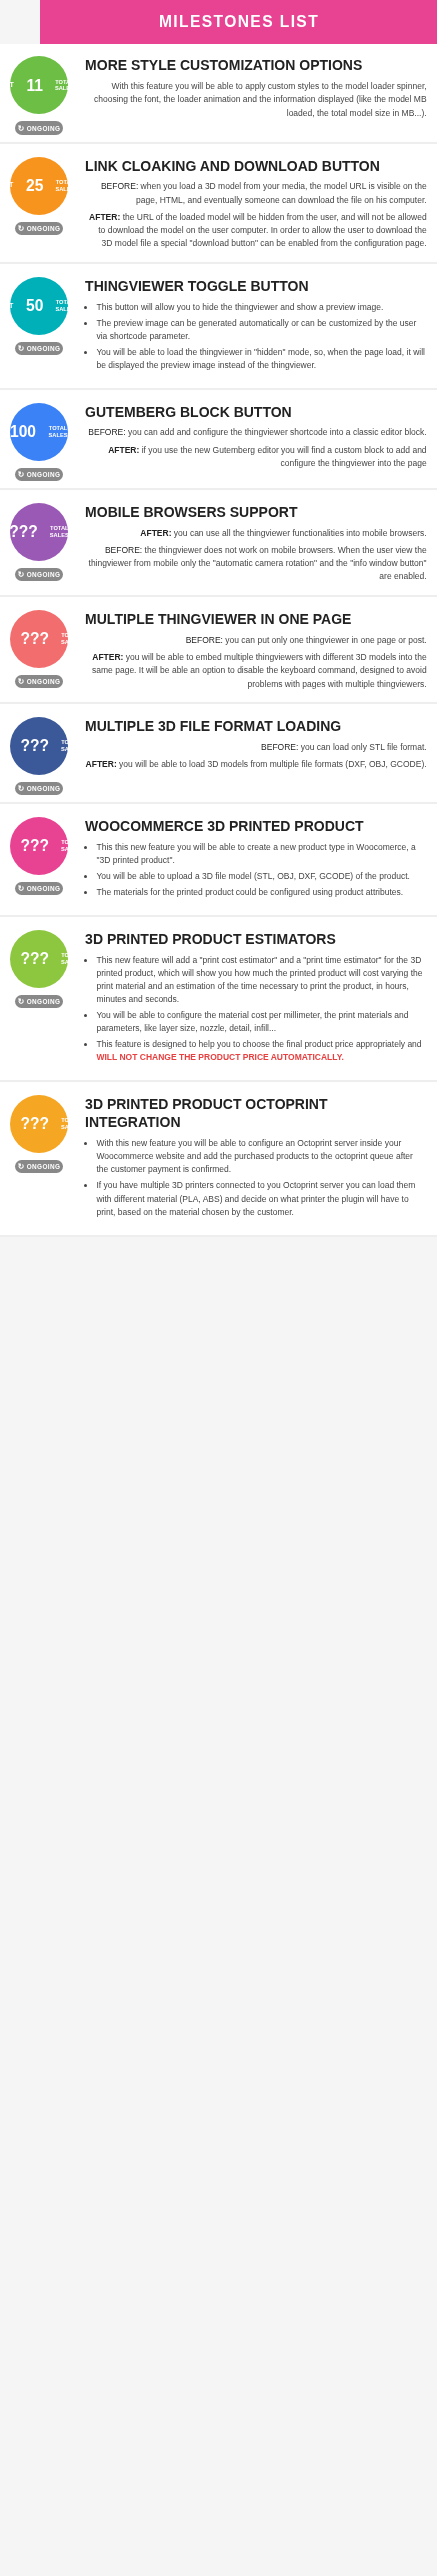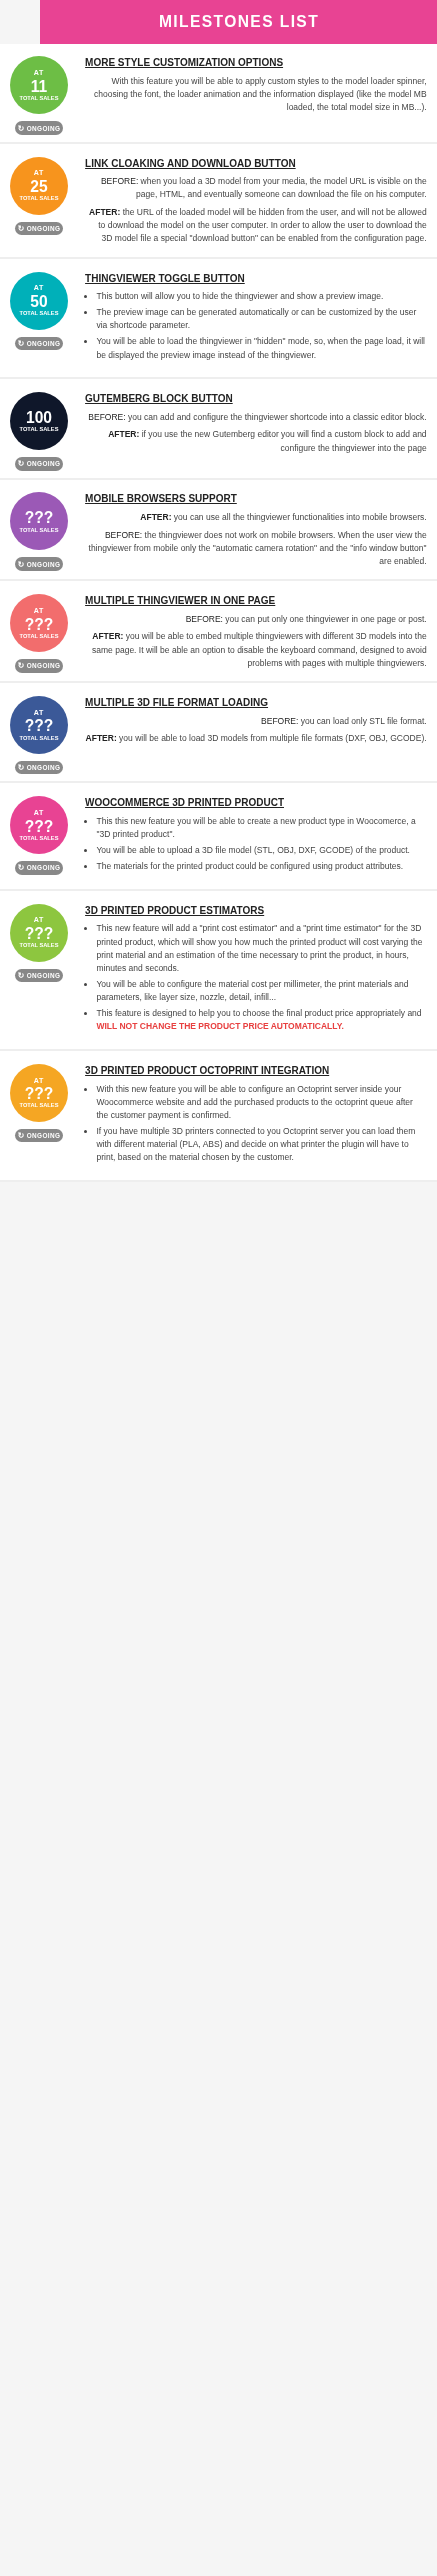--- a/index.html
+++ b/index.html
@@ -39,27 +39,28 @@
       width: 78px;
       min-width: 78px;
       padding: 12.8px 4.3px 7.1px 4.3px;
     }
 
     .badge-main {
       width: 58px;
       height: 58px;
       border-radius: 50%;
       display: flex;
-      flex-direction: column;
+      flex-direction: row;
       align-items: center;
       justify-content: center;
       color: white;
       text-align: center;
       font-weight: bold;
       margin-bottom: 4.3px;
+      gap: 12px;
     }
 
     .badge-at {
       font-size: 7.1px;
       font-weight: bold;
       letter-spacing: 0.7px;
       line-height: 1.2;
       text-transform: uppercase;
     }
     .badge-number {
@@ -97,27 +98,26 @@
       display: inline-block;
       font-size: 7.8px;
     }
 
     .content-col {
       flex: 1;
       padding: 12.8px 11.4px 11.4px 7.1px;
     }
 
     .milestone-title {
-      font-size: 10px;
+      font-size: 14px;
       font-weight: 900;
       color: #222;
       margin-bottom: 5.7px;
       text-transform: uppercase;
       line-height: 1.3;
-      text-decoration: underline;
     }
 
     .milestone-body {
       font-size: 8.5px;
       color: #444;
       line-height: 1.55;
     }
 
     .milestone-body p {
       margin-bottom: 4.3px;
@@ -147,21 +147,21 @@
     .highlight-red {
       color: #e84040;
       font-weight: bold;
       text-transform: uppercase;
     }
 
     
     .badge-green { background: #6dbe45; }
     .badge-orange { background: #f7941d; }
     .badge-teal { background: #00b0b9; }
-    .badge-blue { background: #0f172a; }
+    .badge-blue { background: #3b82f6; }
     .badge-purple { background: #9b59b6; }
     .badge-coral { background: #f26d6d; }
     .badge-darkblue { background: #3b5998; }
     .badge-pink { background: #e84393; }
     .badge-lime { background: #8dc63f; }
     .badge-amber { background: #f5a623; }
   </style>
 </head>
 <body>
 

